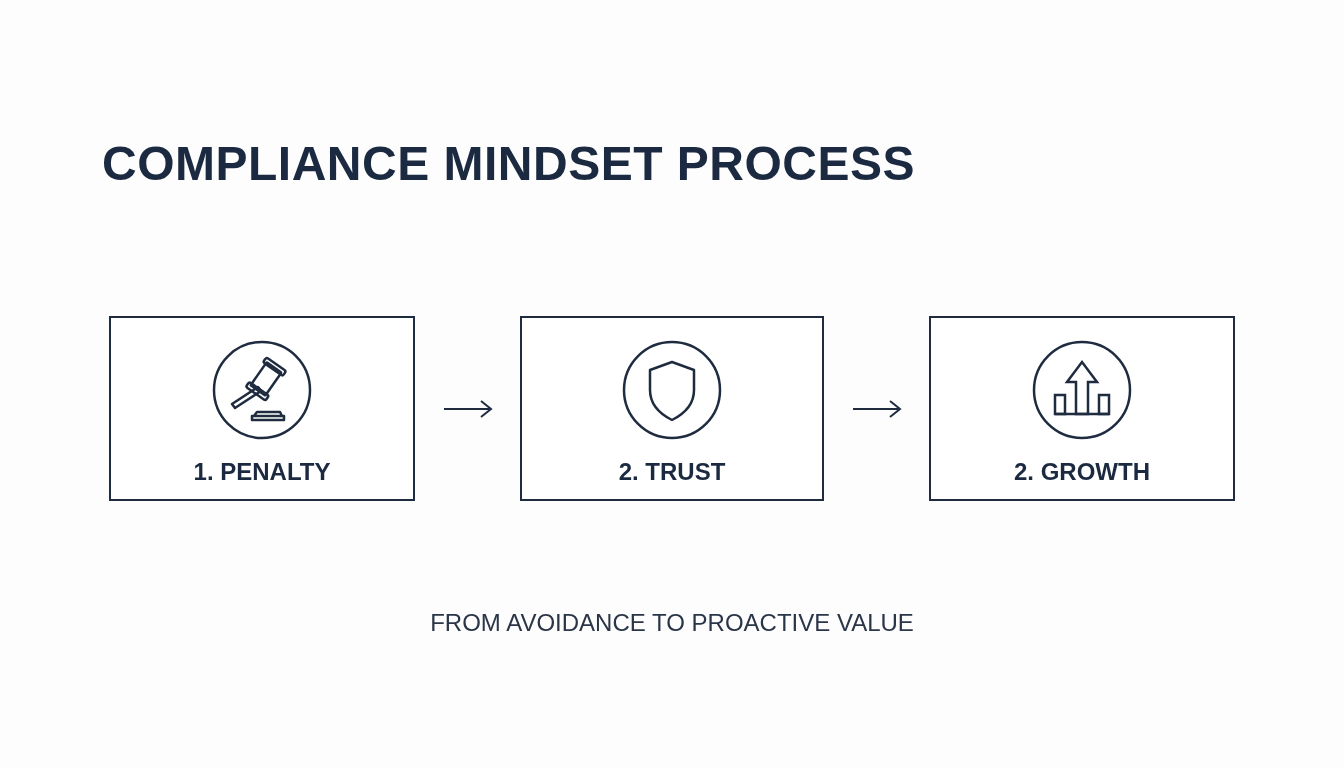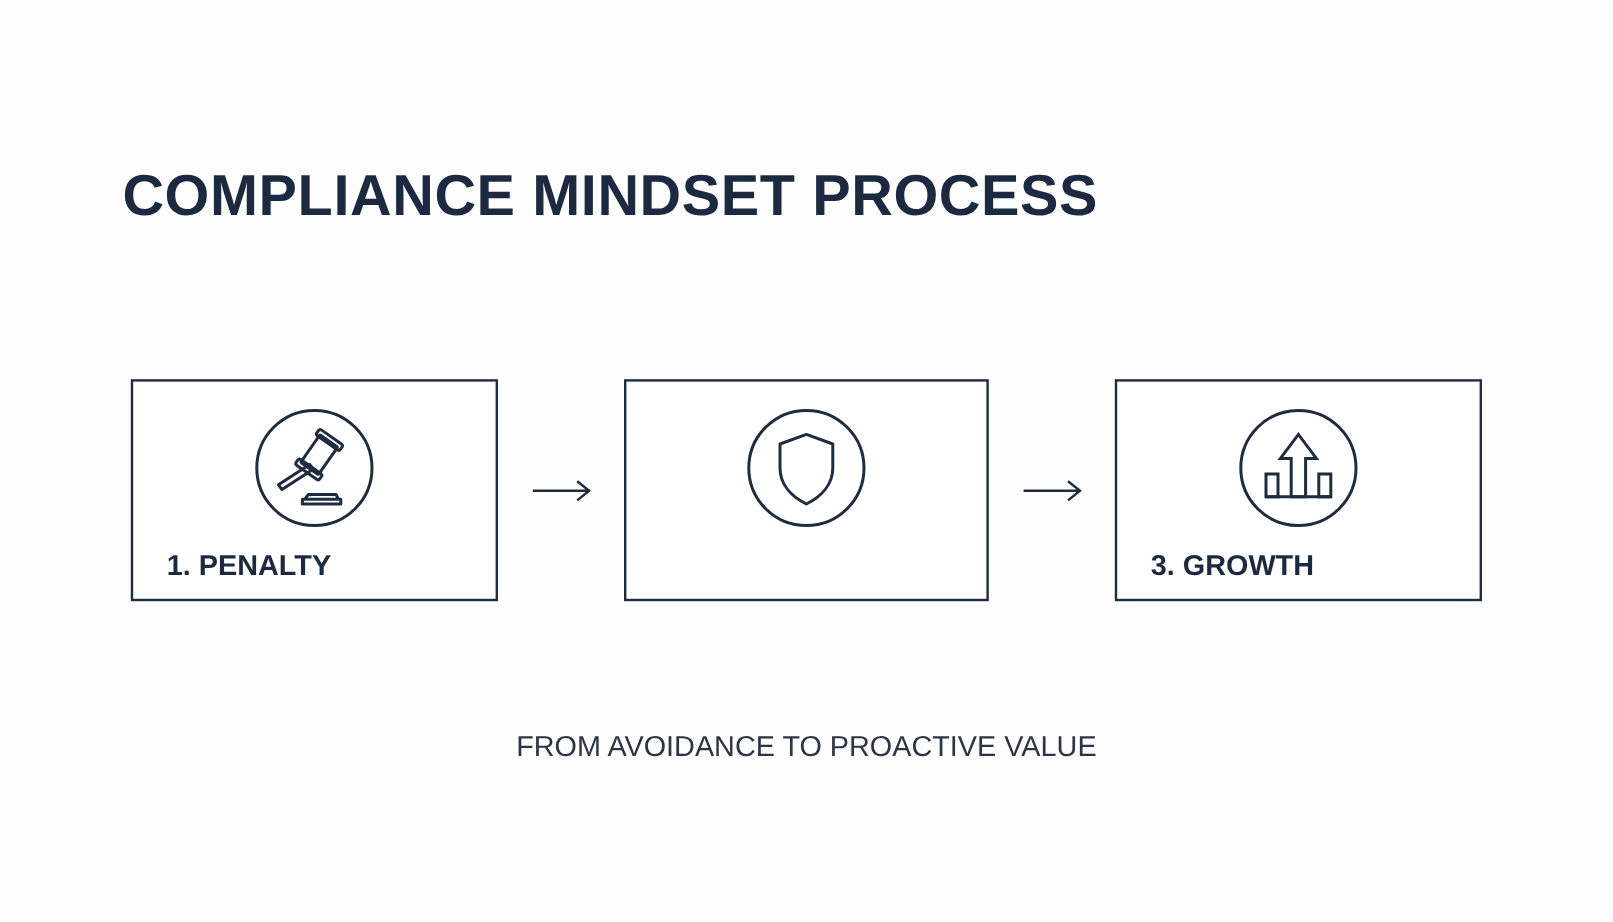--- a/index.html
+++ b/index.html
@@ -1,20 +1,20 @@
 <!DOCTYPE html>
 <html><head>
 <meta charset="utf-8">
 <style>
   html, body { margin:0; padding:0; }
   body { width:1344px; height:768px; background:#fdfdfd; position:relative; overflow:hidden; font-family:"Liberation Sans", sans-serif; color:#1b2a40; }
   .title { position:absolute; left:102px; top:124px; font-size:48px; font-weight:bold; letter-spacing:0.5px; color:#1b2a40;margin-top:12px; }
   .box { position:absolute; top:316px; height:185px; border:2.5px solid #1f2c40; box-sizing:border-box; background:#fff; }
   .box .icon { position:absolute; left:50%; top:22px; transform:translateX(-50%); width:100px; height:100px; }
-  .box .label { position:absolute; left:0; right:0; top:140px; font-size:24px; font-weight:bold; color:#1b2a40;padding-left:28px; }
+  .box .label { position:absolute; left:0; right:0; top:140px; text-align:center; font-size:24px; font-weight:bold; color:#1b2a40; }
   .arrow { position:absolute; top:398px; width:52px; height:22px; }
   .subtitle { position:absolute; left:0; right:0; top:588px; text-align:center; font-size:24px; color:#2a3548;margin-top:21px; }
 </style>
 </head>
 <body>
 
 <div class="title">COMPLIANCE MINDSET PROCESS</div>
 
 <div class="box" style="left:109px;width:306px;">
   <svg class="icon" viewBox="0 0 100 100">
@@ -34,32 +34,33 @@
 
 <svg class="arrow" style="left:442px;" viewBox="0 0 52 22">
   <path d="M2 11 H48 M39 3 L49 11 L39 19" fill="none" stroke="#1f2c40" stroke-width="2"></path>
 </svg>
 
 <div class="box" style="left:520px;width:304px;">
   <svg class="icon" viewBox="0 0 100 100">
     <circle cx="50" cy="50" r="48" fill="none" stroke="#1f2c40" stroke-width="2.5"></circle>
     <path d="M50 22 L72 30 L72 50 C72 64 62 74 50 80 C38 74 28 64 28 50 L28 30 Z" fill="none" stroke="#1f2c40" stroke-width="2.5" stroke-linejoin="round"></path>
   </svg>
+  <div class="label">2. TRUST</div>
 </div>
 
 <svg class="arrow" style="left:851px;" viewBox="0 0 52 22">
   <path d="M2 11 H48 M39 3 L49 11 L39 19" fill="none" stroke="#1f2c40" stroke-width="2"></path>
 </svg>
 
 <div class="box" style="left:929px;width:306px;">
   <svg class="icon" viewBox="0 0 100 100">
     <circle cx="50" cy="50" r="48" fill="none" stroke="#1f2c40" stroke-width="2.5"></circle>
     <g fill="none" stroke="#1f2c40" stroke-width="2.5" stroke-linejoin="miter">
       <rect x="23" y="55" width="10" height="19"></rect>
       <rect x="67" y="55" width="10" height="19"></rect>
       <path d="M44 74 L44 42 L35 42 L50 22 L65 42 L56 42 L56 74 Z"></path>
       <path d="M23 74 H77"></path>
     </g>
   </svg>
-  <div class="label">3. GROWTH</div>
+  <div class="label">2. GROWTH</div>
 </div>
 
 <div class="subtitle">FROM AVOIDANCE TO PROACTIVE VALUE</div>
 
 </body></html>

